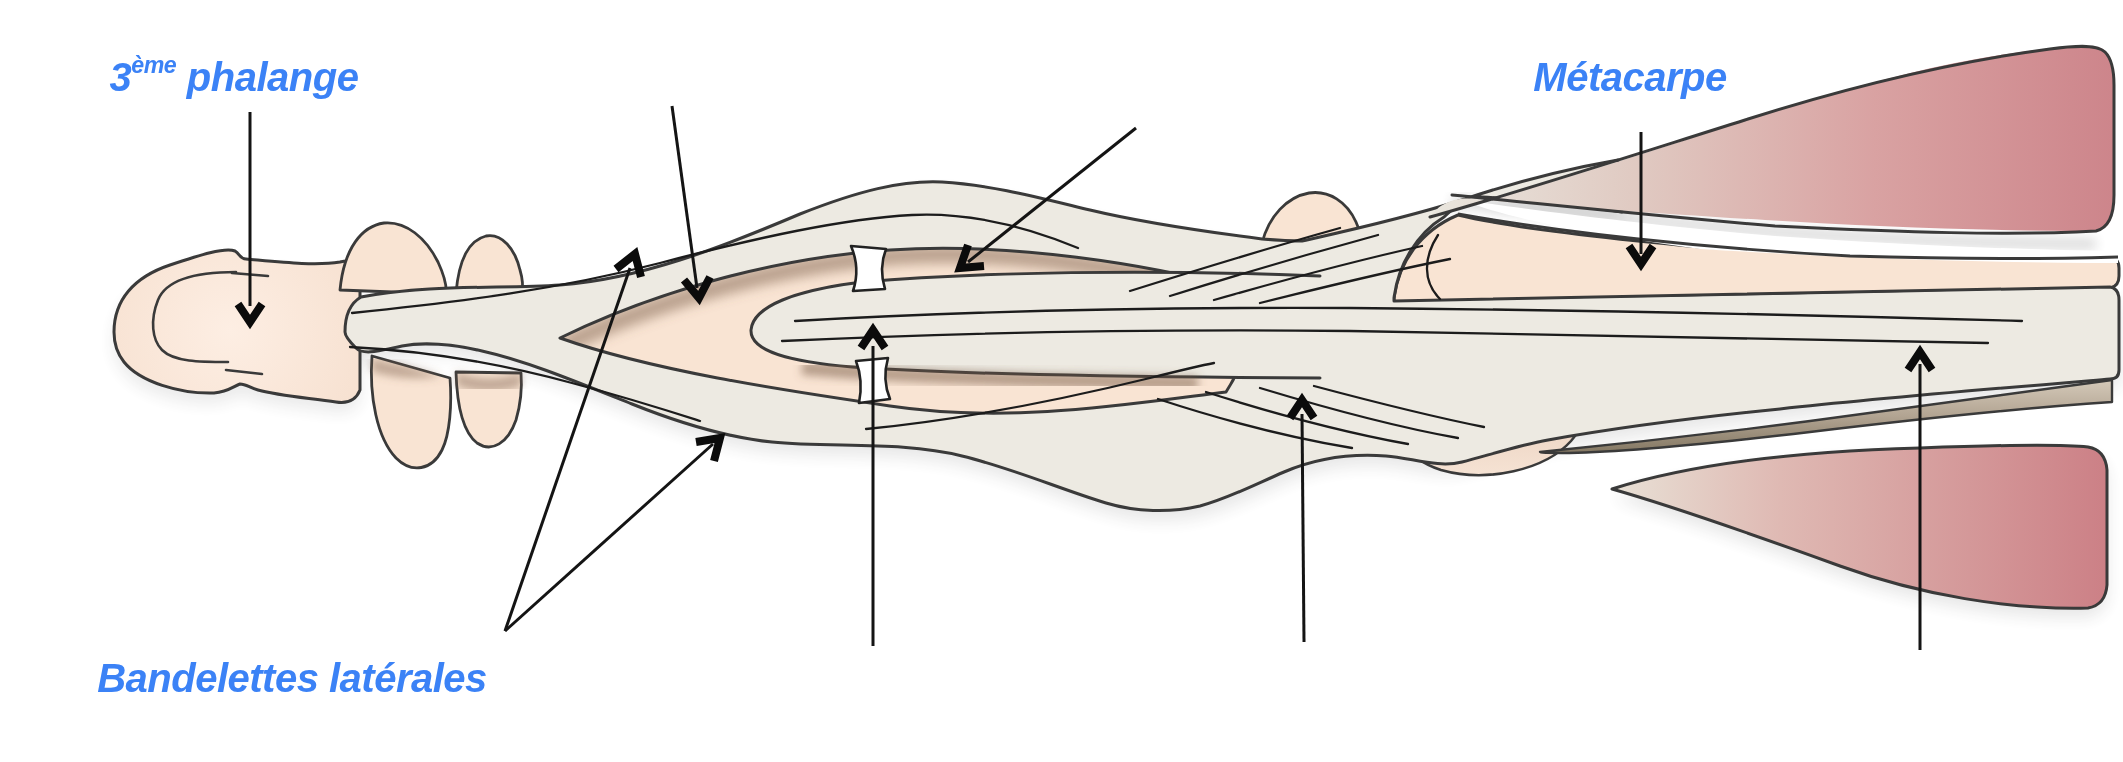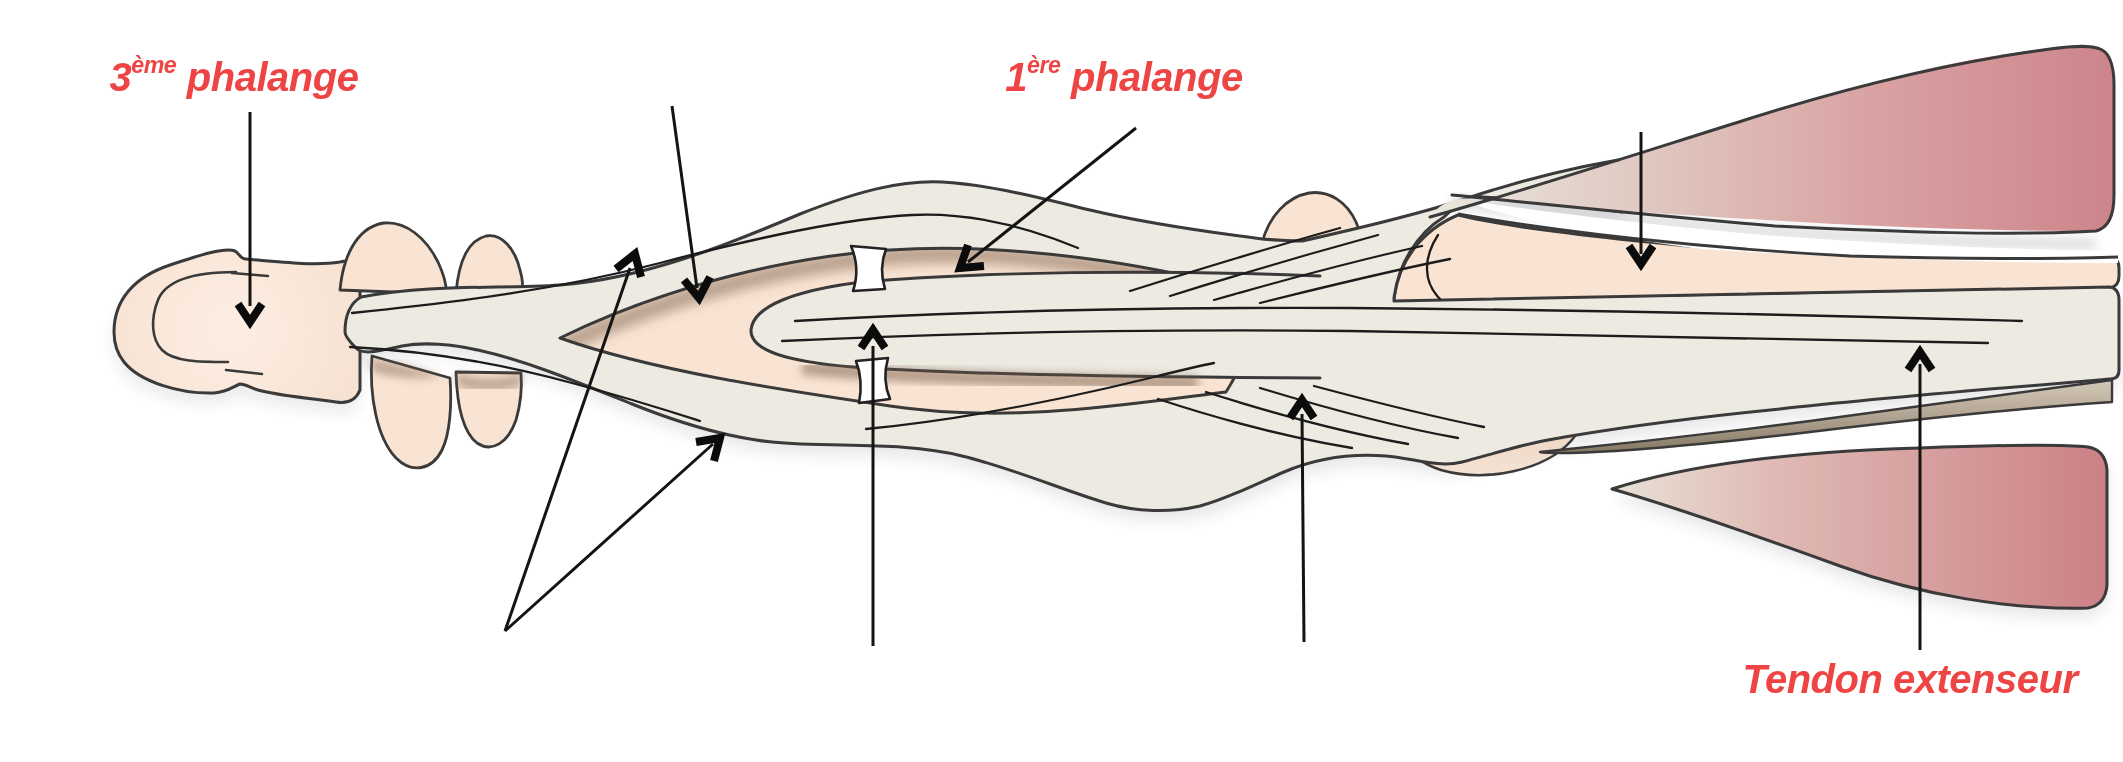--- a/index.html
+++ b/index.html
@@ -1,21 +1,21 @@
 <!DOCTYPE html>
 <html><head>
 <meta charset="utf-8">
 <style>
   html,body{margin:0;padding:0;background:#fff;}
   #stage{position:relative;width:2123px;height:762px;background:#fff;overflow:hidden;
          font-family:"Liberation Sans",sans-serif;}
   #stage svg{position:absolute;left:0;top:0;}
   .lbl{position:absolute;transform:translate(-50%,-50%);white-space:nowrap;
        font-family:"Liberation Sans",sans-serif;
-       font-style:italic;font-weight:700;font-size:40px;color:#ef4444;letter-spacing:-0.5px;}
+       font-style:italic;font-weight:700;font-size:40px;color:#3b82f6;letter-spacing:-0.5px;}
   .lbl sup{font-size:0.58em;position:relative;top:-0.15em;}
 </style>
 </head>
 <body>
 
 <div id="stage">
 
 <svg width="2123" height="762" viewBox="0 0 2123 762">
   <defs>
     <filter id="blur6" x="-20%" y="-20%" width="140%" height="140%">
@@ -170,17 +170,17 @@
       <path stroke="#0b0b0b" stroke-width="8" d="M1290,418 L1302,400 L1314,418"></path>
     </g>
     <g>
       <path stroke="#141414" stroke-width="3" d="M1920,650 L1920,364"></path>
       <path stroke="#0b0b0b" stroke-width="8" d="M1908,370 L1920,352 L1932,370"></path>
     </g>
   </g>
 </svg>
 
 <div class="lbl" style="left:234px;top:77px"><span>3</span><sup>ème</sup><span> phalange</span></div>
-<div class="lbl" style="left:1124px;top:77px"><span>1</span><sup>ère</sup><span> phalange</span></div>
+<div class="lbl" style="left:1630px;top:77px"><span>Métacarpe</span><sup></sup><span></span></div>
 
-<div class="lbl" style="left:1910px;top:679px"><span>Tendon extenseur</span></div>
+<div class="lbl" style="left:292px;top:678px"><span>Bandelettes latérales</span></div>
 
 </div>
 
 </body></html>

